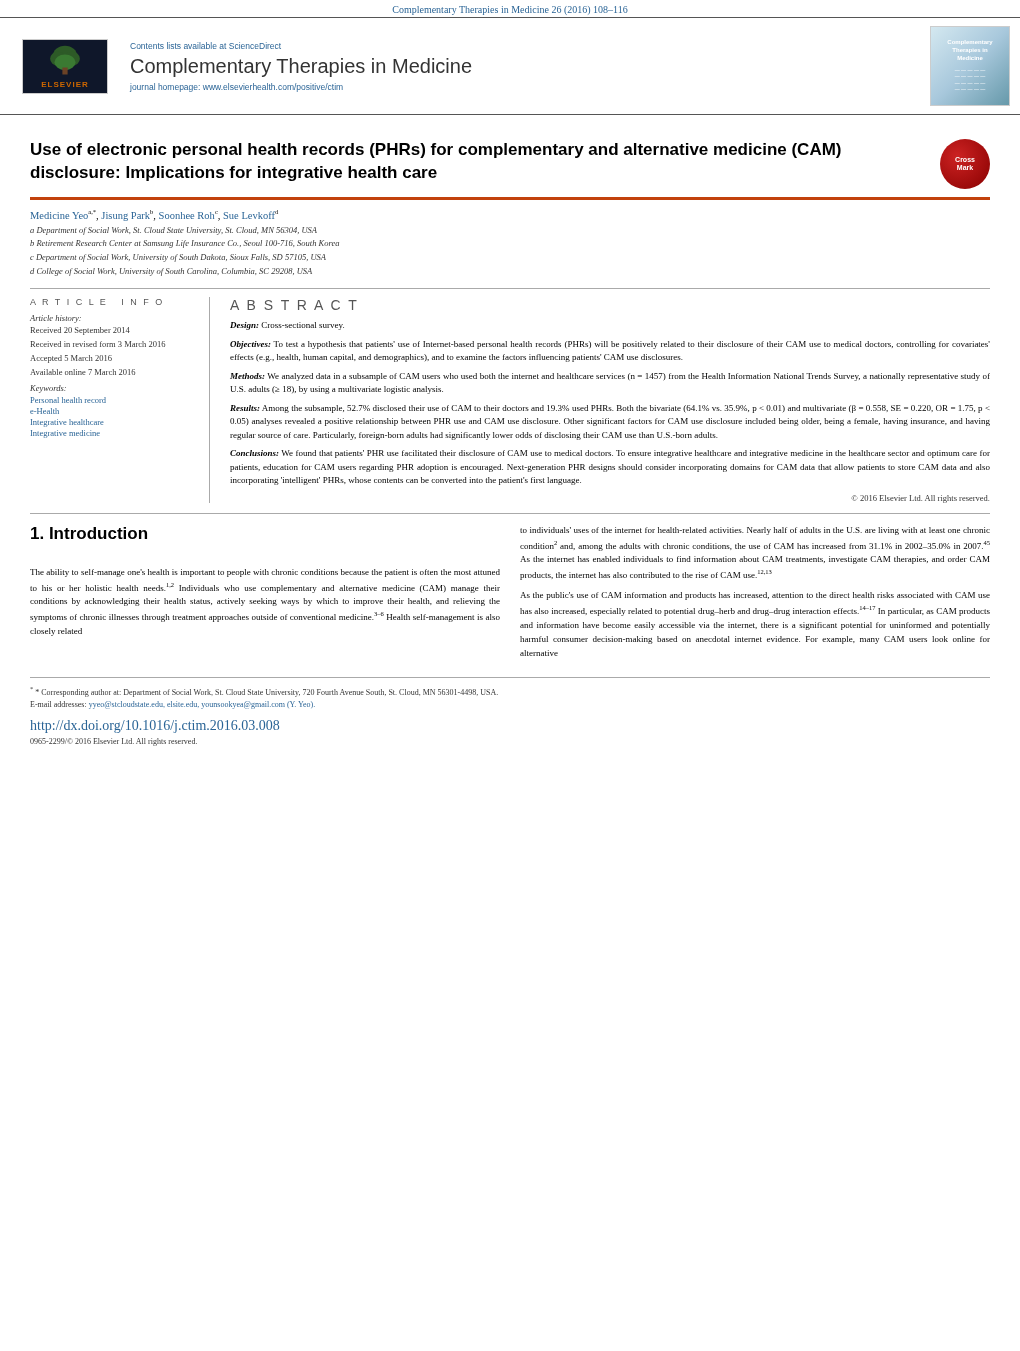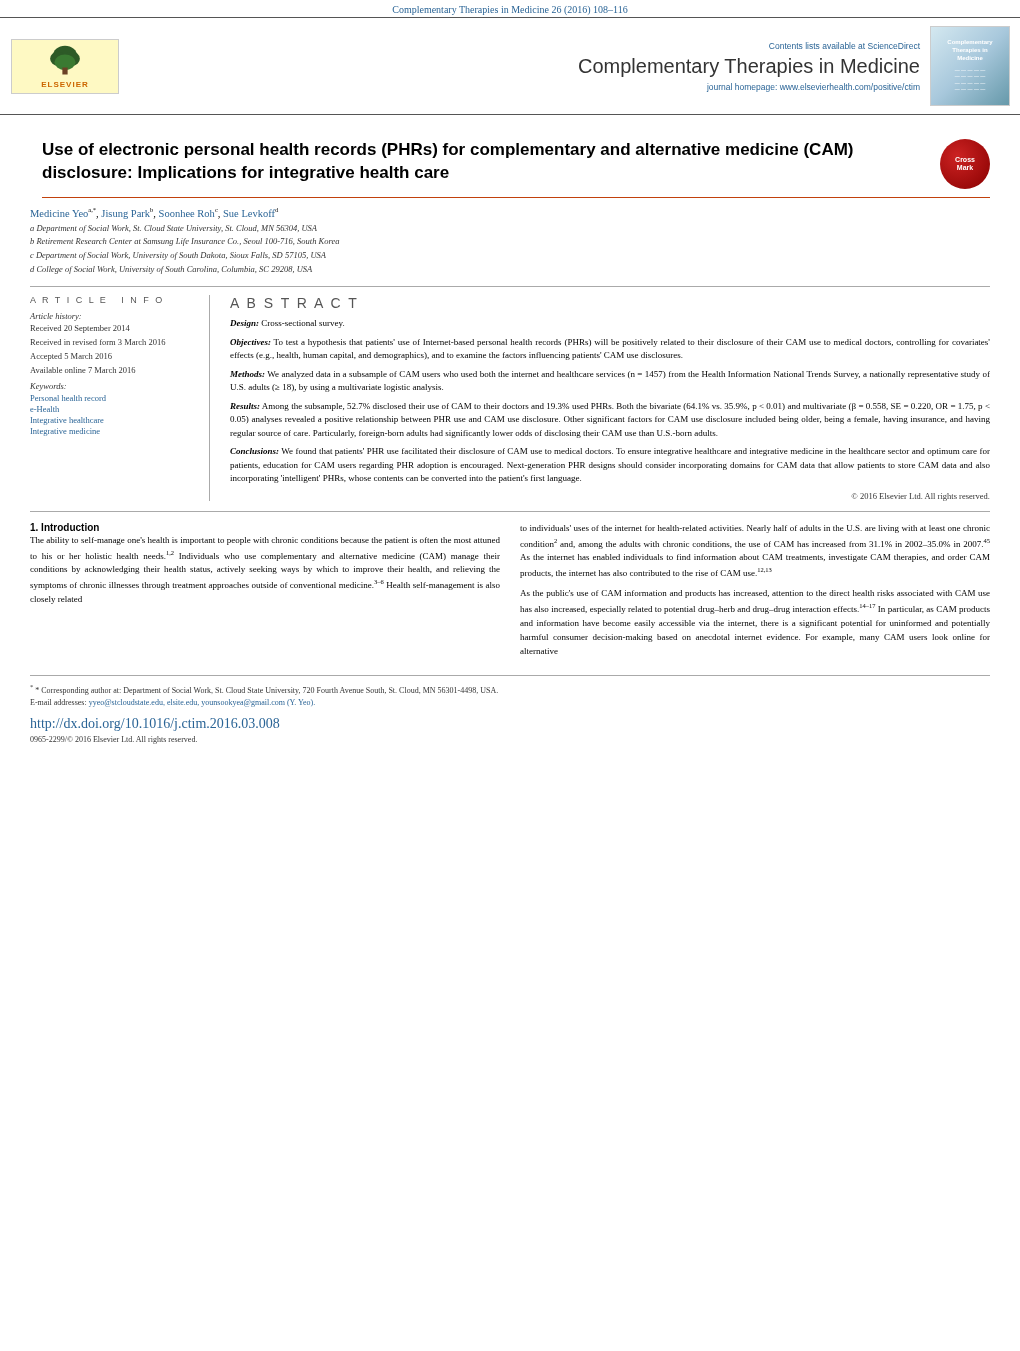--- a/index.html
+++ b/index.html
@@ -31,44 +31,44 @@
     }
     .header-logo {
       width: 110px;
       flex-shrink: 0;
       display: flex;
       flex-direction: column;
       align-items: center;
       gap: 4px;
     }
     .elsevier-logo-box {
-      width: 108px;
+      width: 86px;
       height: 55px;
       border: 1px solid #ccc;
       display: flex;
       flex-direction: column;
       align-items: center;
       justify-content: center;
-      background: #fef9c3;
+      background: #0f172a;
     }
     .elsevier-tree {
       width: 60px;
       height: 35px;
     }
     .elsevier-text {
       font-size: 8px;
       font-family: Arial, sans-serif;
       font-weight: bold;
       color: #cc6600;
       letter-spacing: 1px;
       margin-top: 2px;
     }
     .header-center {
       flex: 1;
-      text-align: right;
+      text-align: left;
     }
     .sciencedirect-link {
       font-size: 8.5px;
       color: #2a6496;
       font-family: Arial, sans-serif;
     }
     .journal-title-header {
       font-size: 20px;
       font-family: Arial, sans-serif;
       color: #333;
@@ -100,23 +100,22 @@
     
     .main-content {
       padding: 10px 30px 10px 30px;
     }
 
     
     .article-title-section {
       display: flex;
       align-items: flex-start;
       padding: 14px 0 8px;
-      border-bottom: 1px solid #c2410c;
+      border-bottom: 3px solid #c2410c;
       margin-bottom: 8px;
-      margin-left: 12px;
     }
     .article-title {
       flex: 1;
       font-size: 17px;
       font-family: Arial, sans-serif;
       font-weight: bold;
       color: #000;
       line-height: 1.35;
     }
     .crossmark-badge {
@@ -240,24 +239,24 @@
       gap: 20px;
       margin-top: 10px;
     }
     .intro-left {
       flex: 1;
     }
     .intro-right {
       flex: 1;
     }
     .section-heading {
-      font-size: 10px;
+      font-size: 17px;
       font-family: Arial, sans-serif;
       font-weight: bold;
-      margin-bottom: 1px;
+      margin-bottom: 22px;
     }
     .body-para {
       font-size: 9px;
       line-height: 1.55;
       color: #000;
       text-align: justify;
       margin-bottom: 6px;
     }
     sup {
       font-size: 6.5px;

